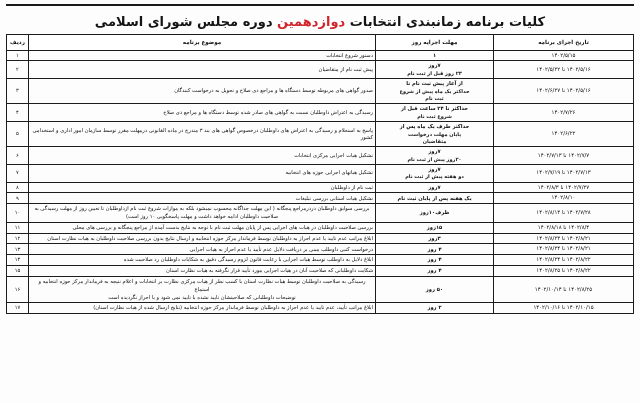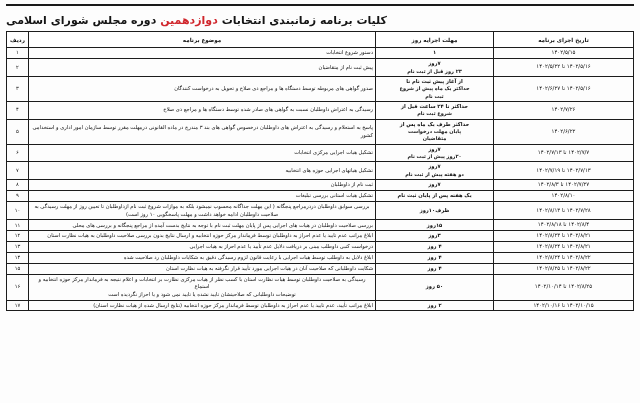--- a/index.html
+++ b/index.html
@@ -23,22 +23,22 @@
     box-sizing: border-box;
     padding: 4px 6px 0 6px;
   }
   .top-rule {
     width: 100%;
     height: 2px;
     background: #1a1a1a;
     margin-bottom: 5px;
   }
   .doc-title {
-    text-align: left;
-    font-size: 11px;
+    text-align: center;
+    font-size: 13px;
     font-weight: bold;
     letter-spacing: 0px;
     color: #141414;
     padding: 3px 0 4px 0;
     line-height: 1.2;
     white-space: nowrap;
   }
   .doc-title .hl {
     color: #d0262c;
     font-weight: bold;

